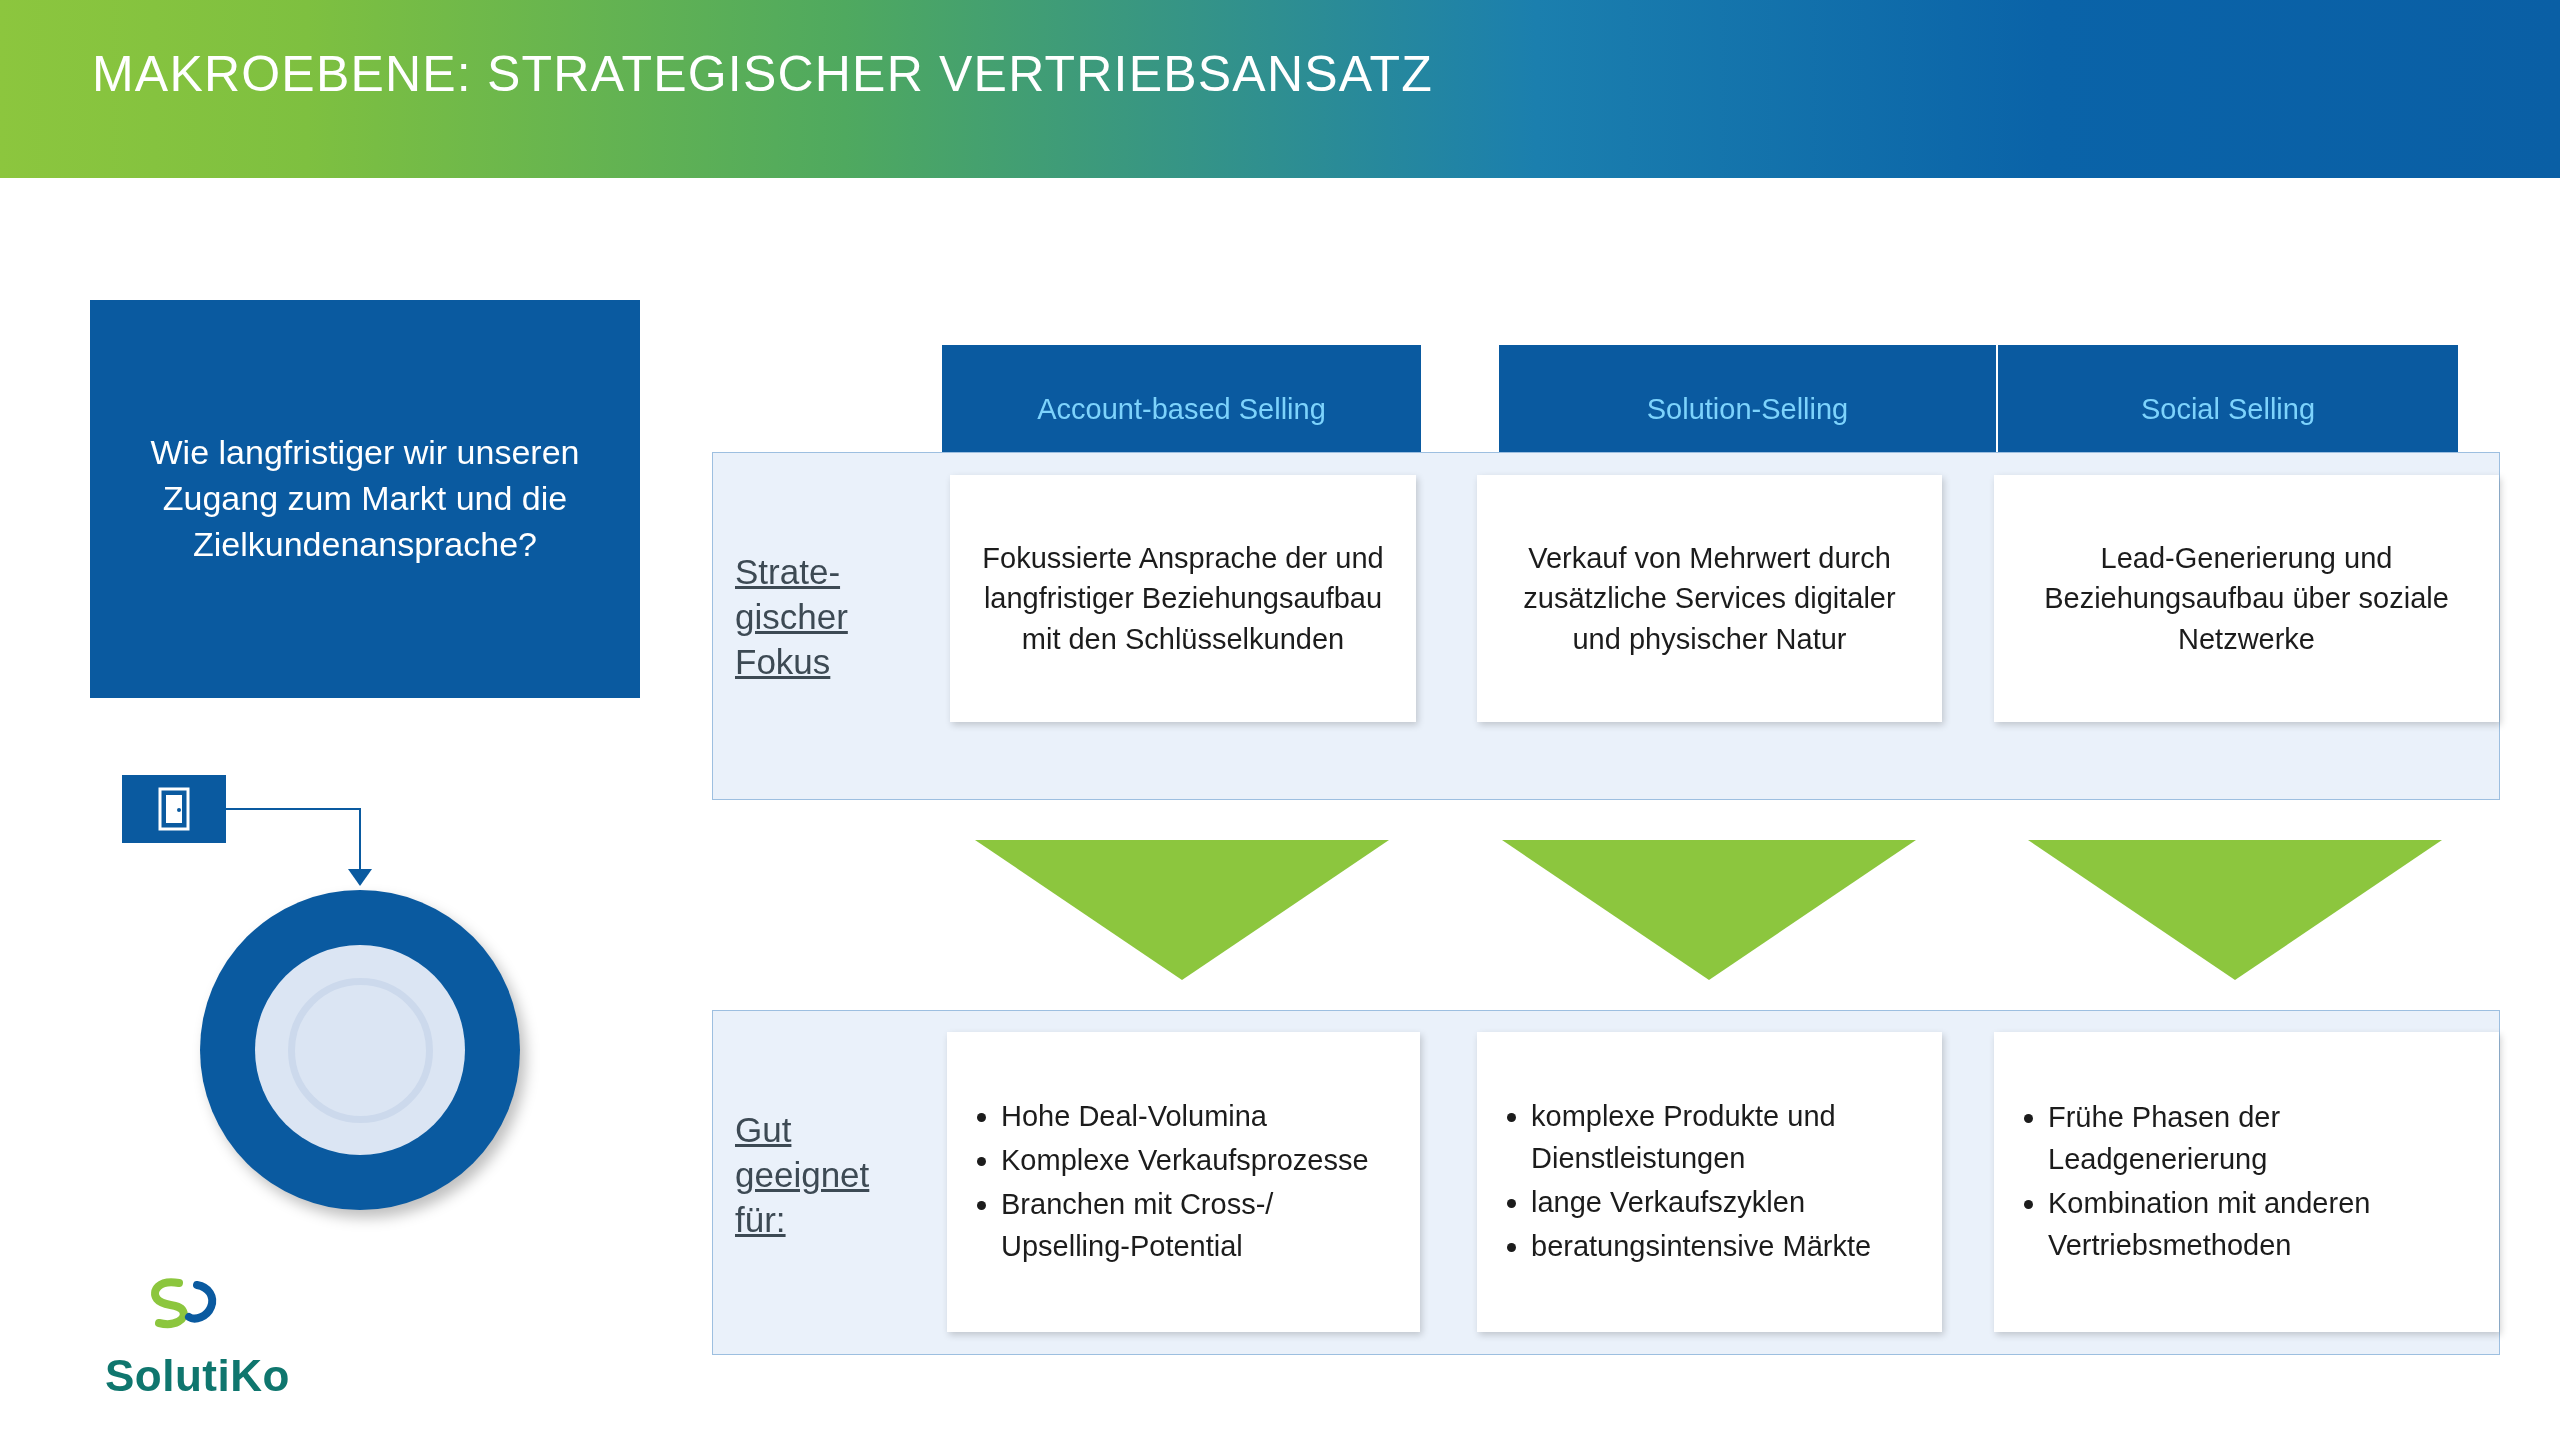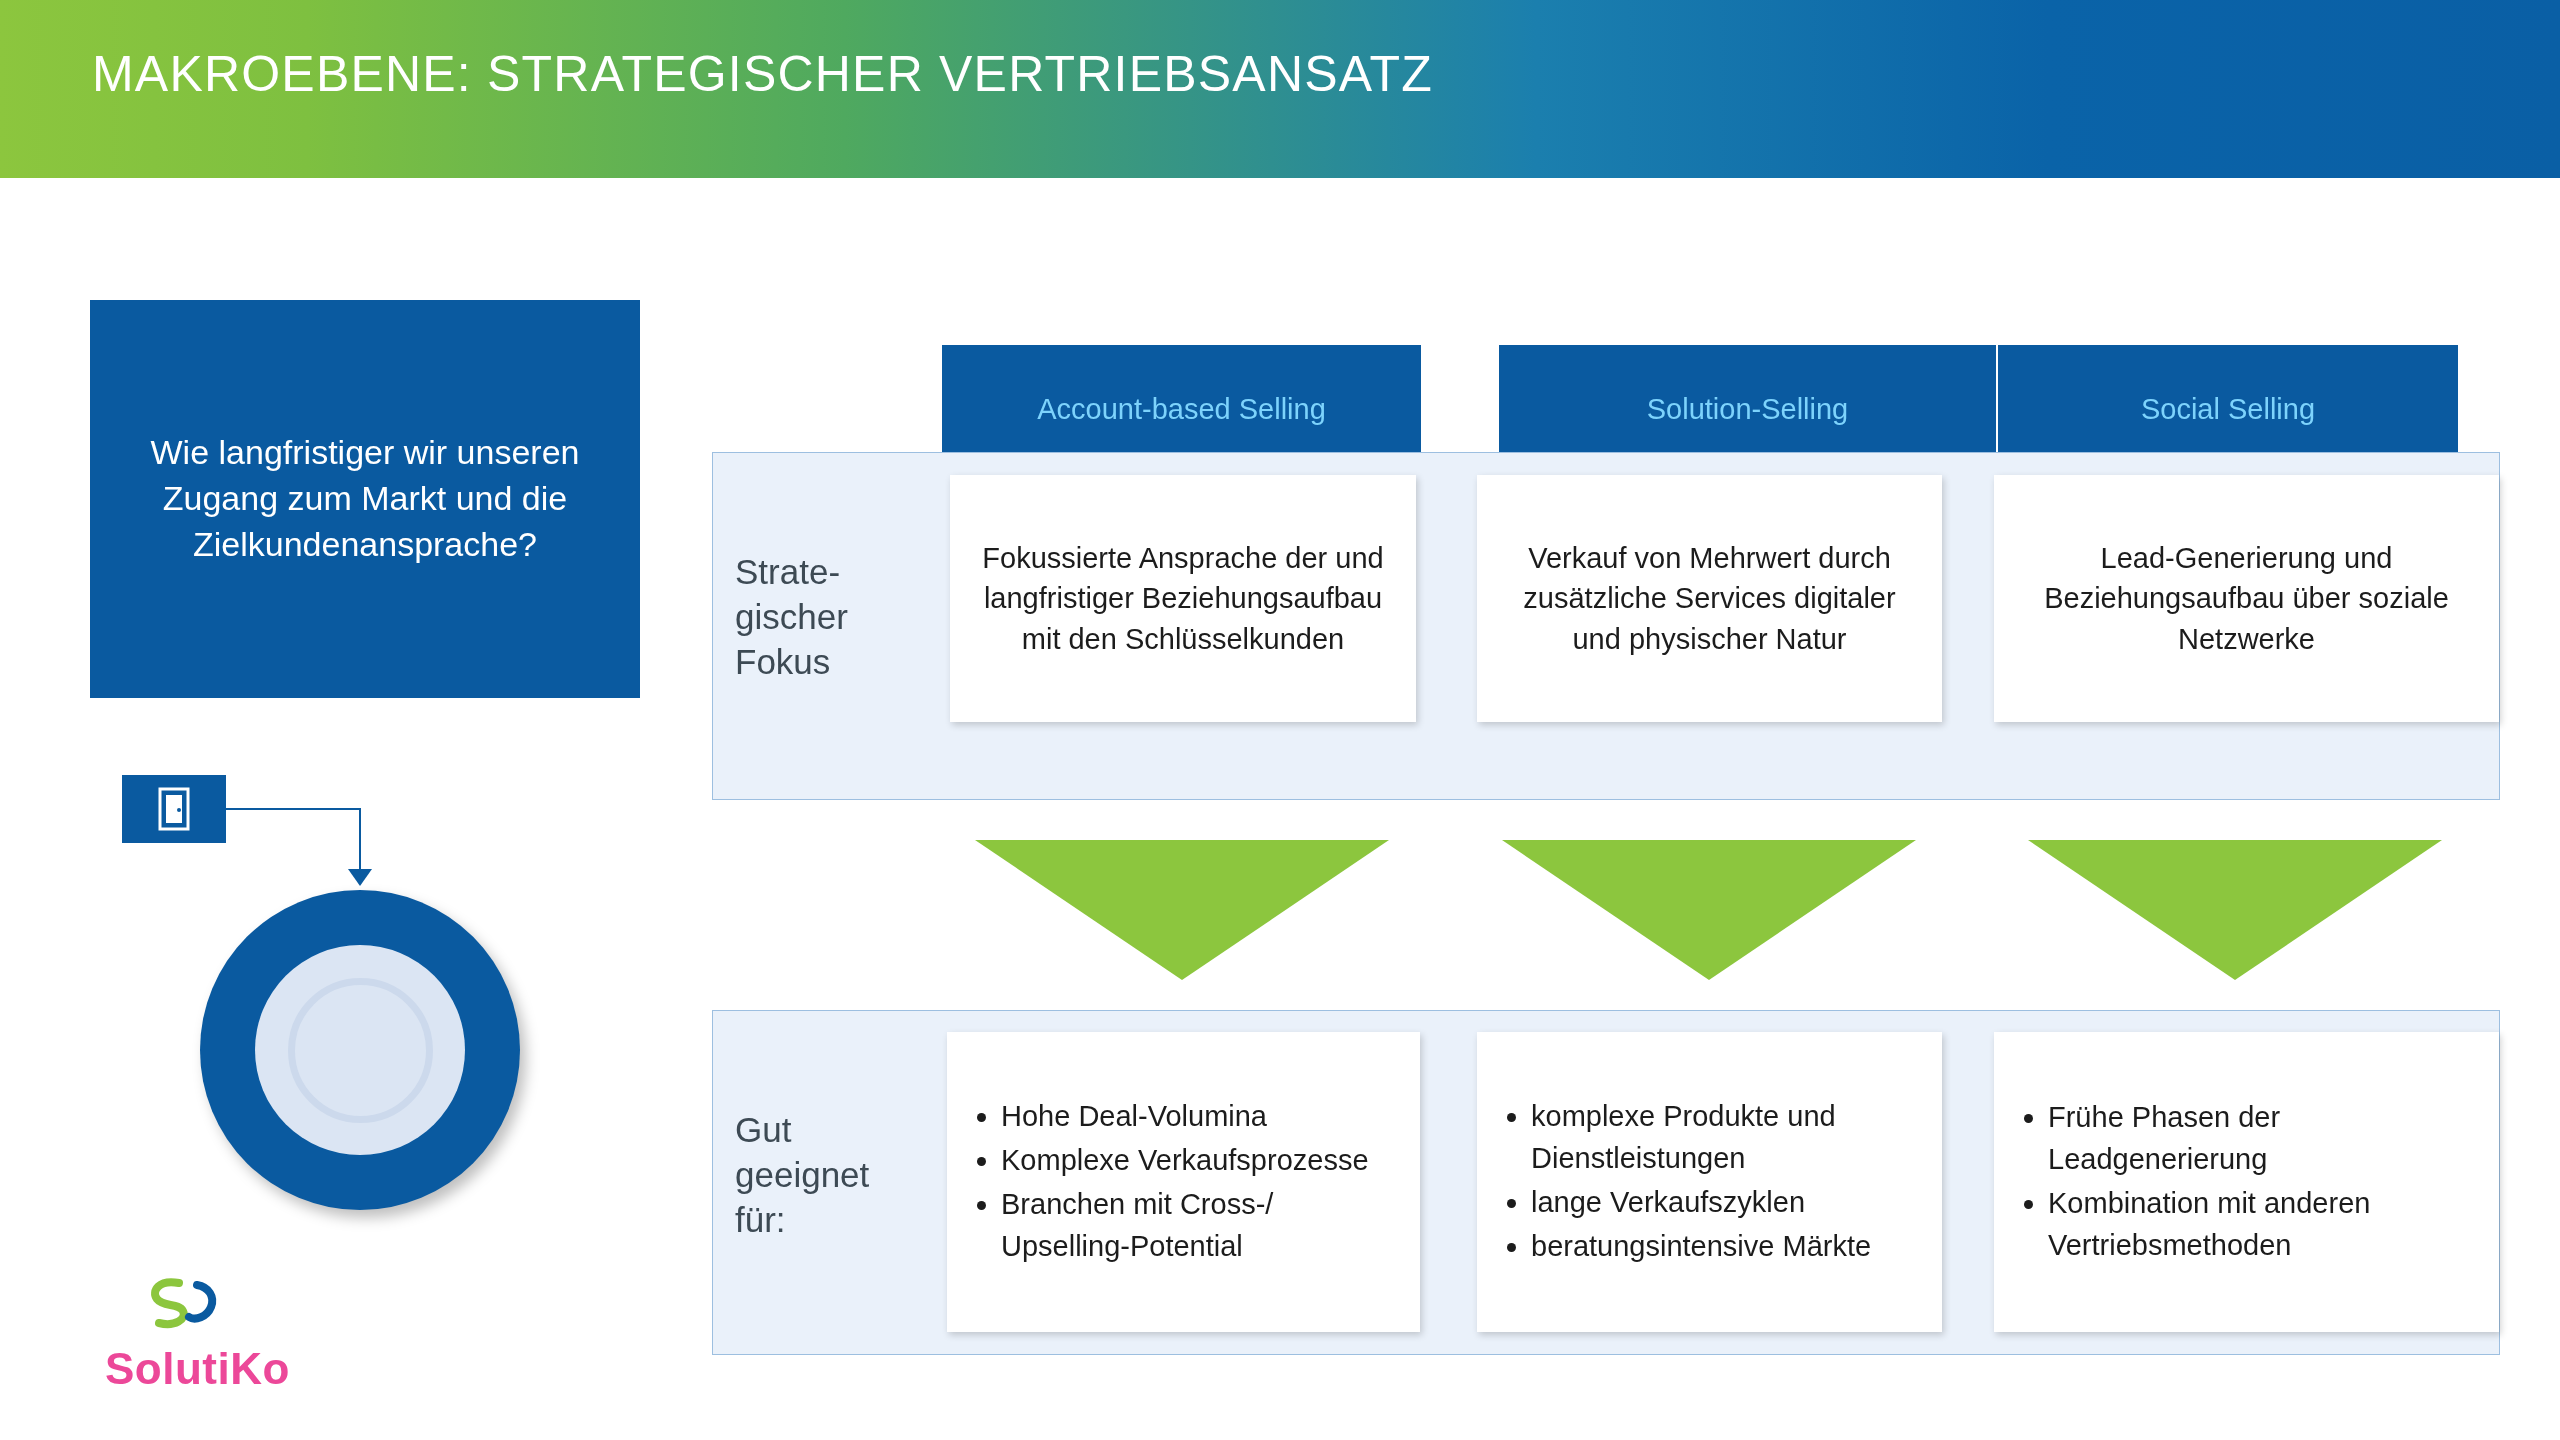--- a/index.html
+++ b/index.html
@@ -157,24 +157,24 @@
   .logo-mark {
     position: absolute;
     left: 40px;
     top: 0;
     width: 80px;
     height: 62px;
   }
   .logo-text {
     position: absolute;
     left: 0;
-    top: 69px;
+    top: 76px;
     font-size: 44px;
     font-weight: bold;
-    color: #ec4899;
+    color: #0f766e;
     letter-spacing: 0.5px;
   }
 
   
   .col-header {
     position: absolute;
     top: 297px;
     height: 128px;
     background: #0a5aa0;
     display: flex;
@@ -198,20 +198,21 @@
     box-sizing: border-box;
   }
   #row-panel-focus { top: 452px; height: 348px; }
   #row-panel-suited { top: 1010px; height: 345px; }
 
   .row-label {
     position: absolute;
     font-size: 35px;
     color: #3d4a54;
     line-height: 1.28;
+    text-decoration: underline;
   }
   #row-label-focus { left: 735px; top: 550px; width: 190px; }
   #row-label-suited { left: 735px; top: 1108px; width: 190px; }
 
   
   .card {
     position: absolute;
     background: #ffffff;
     box-shadow: 2px 3px 7px rgba(0,0,0,0.18);
     box-sizing: border-box;

